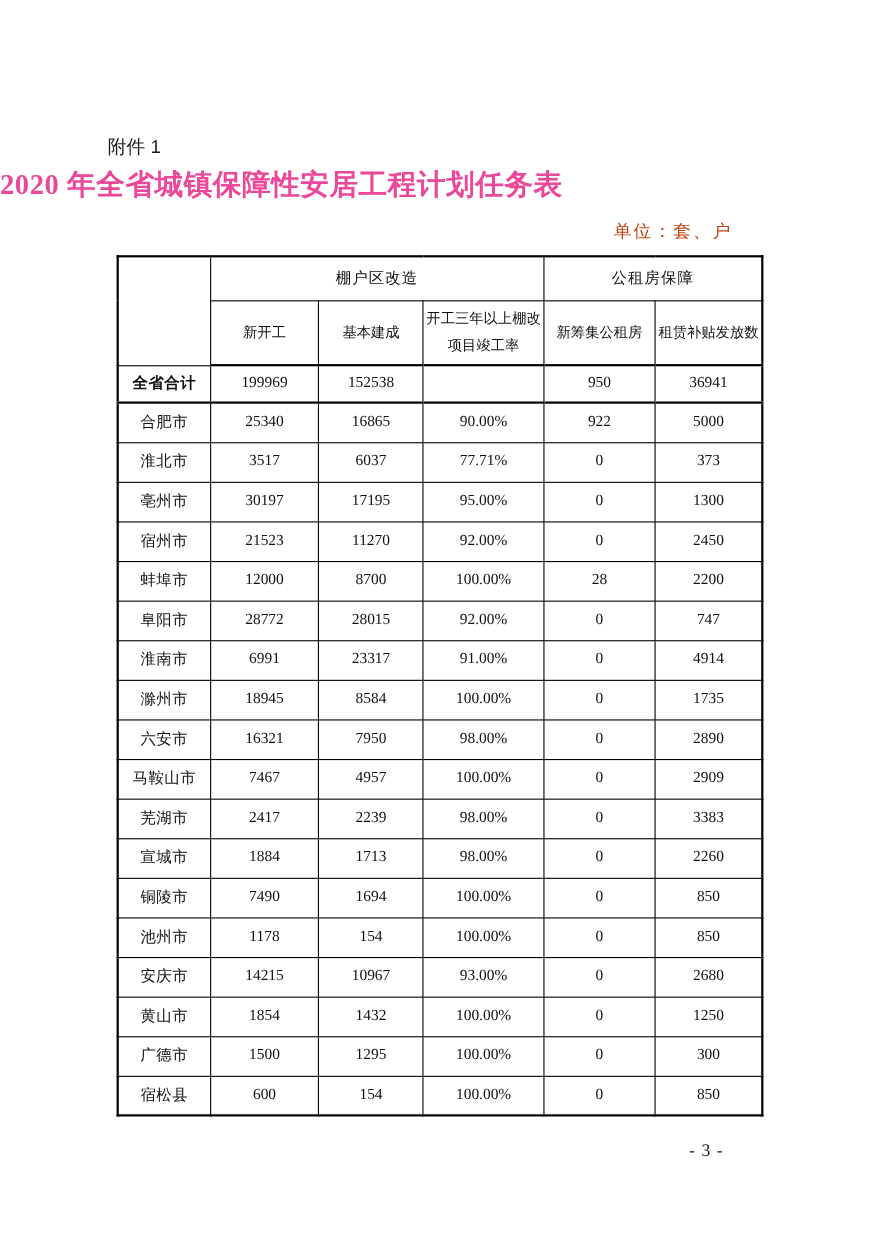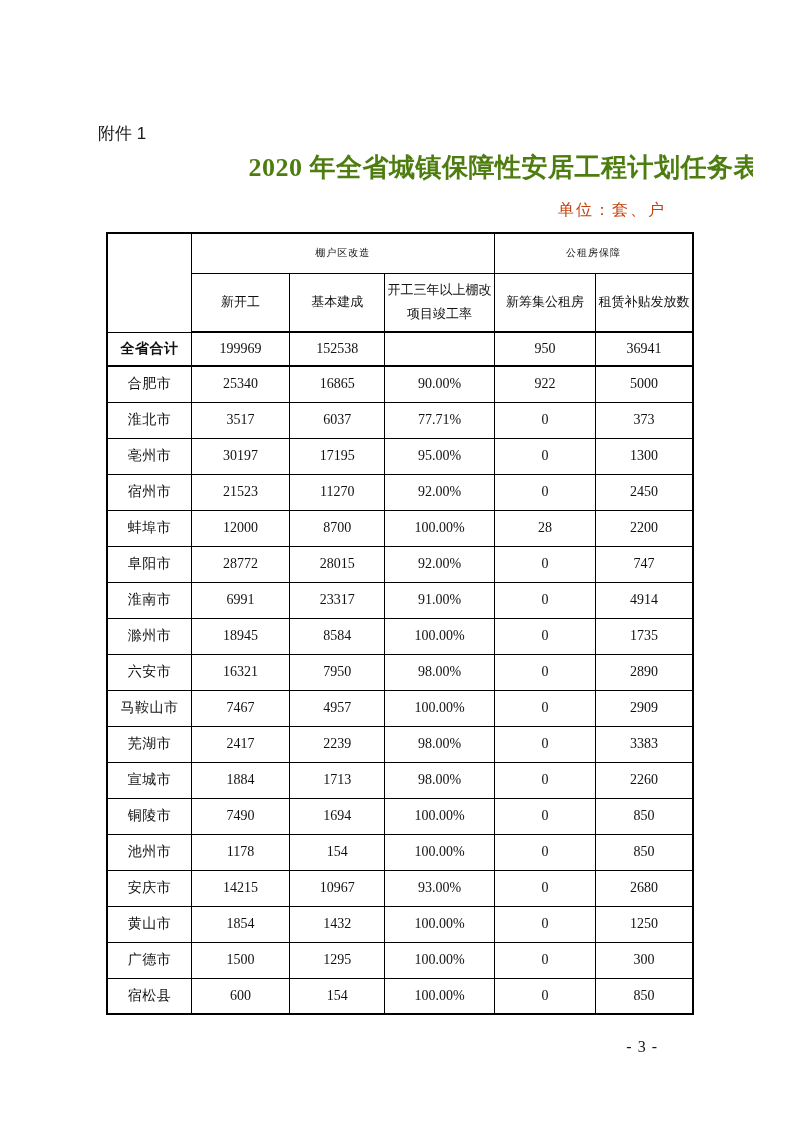--- a/index.html
+++ b/index.html
@@ -13,45 +13,45 @@
     overflow:hidden;
   }
   .attachment {
     position:absolute; left:98px; top:122px;
     font-size:17px;
     font-family:"Liberation Sans","DejaVu Sans",sans-serif;
     color:#1a1a1a;
   }
   .title {
     position:absolute; left:0; top:150px; width:760px;
-    text-align:right;
+    text-align:left;
     font-size:26px; font-weight:700;
     letter-spacing:0.5px;
-    color:#4d7c0f;
+    color:#ec4899;
   }
   .unit {
     position:absolute; left:558px; top:200px;
     font-size:16px; letter-spacing:2px;
     color:#c2410c;
   }
   table.grid {
     position:absolute; left:106px; top:232px;
     width:588px;
     border-collapse:collapse; table-layout:fixed;
     border:2px solid #000;
   }
   table.grid td {
     border:1px solid #000;
     text-align:center; vertical-align:middle;
     font-size:14px;
     padding:0 2px;
     color:#111;
     overflow:hidden;
   }
-  tr.h1 td { height:40px; font-size:10px; white-space:nowrap; letter-spacing:1px; }
+  tr.h1 td { height:40px; font-size:14px; white-space:nowrap; letter-spacing:1px; }
   tr.h2 td { height:59px; border-bottom:2px solid #000; font-size:13px; white-space:nowrap; }
   tr.h2 td.wrapcell { white-space:normal; line-height:24px;margin-left:32px; }
   tr.total td { height:34px; border-bottom:2px solid #000; }
   tr.total td.name { font-weight:700; }
   tbody tr.datarow td { height:36px; }
   td.csep { border-right:2px solid #000; }
   td.gsep { border-right:2px solid #000; }
   td.name { letter-spacing:0.5px; }
   .pagenum {
     position:absolute; top:1038px; right:95px;

